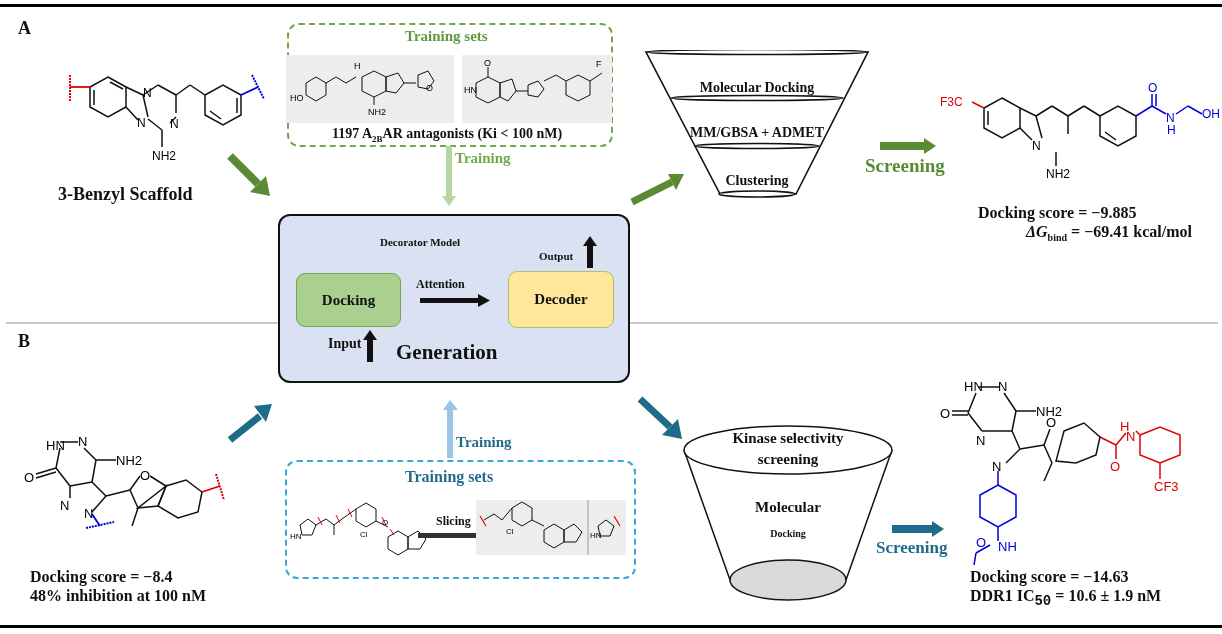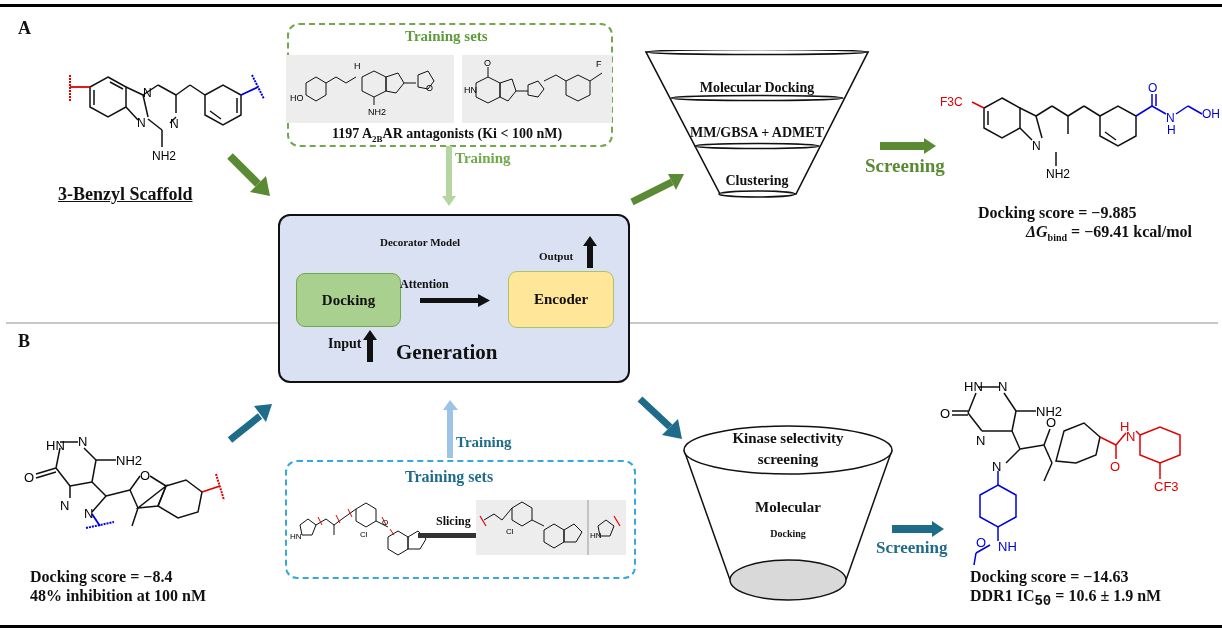--- a/index.html
+++ b/index.html
@@ -62,21 +62,21 @@
   </g>
   <line x1="60" y1="32" x2="40" y2="32" stroke="#e00000" stroke-width="1.8"></line>
   <line x1="40" y1="20" x2="40" y2="46" stroke="#e00000" stroke-width="2" stroke-dasharray="2,1"></line>
   <line x1="211" y1="40" x2="228" y2="32" stroke="#0000dd" stroke-width="1.8"></line>
   <line x1="222" y1="20" x2="234" y2="44" stroke="#0000dd" stroke-width="2" stroke-dasharray="2,1"></line>
   <text x="107" y="72" font-size="12">N</text>
   <text x="113" y="42" font-size="12">N</text>
   <text x="140" y="73" font-size="12">N</text>
   <text x="122" y="105" font-size="12">NH2</text>
 </svg>
-<div class="abs caption" style="left:58px; top:185px; font-size:18px;text-decoration:underline;">3-Benzyl Scaffold</div>
+<div class="abs caption" style="left:58px; top:185px; font-size:18px;">3-Benzyl Scaffold</div>
 
 <svg class="abs" style="left:226px; top:152px;" width="50" height="50">
   <line x1="4" y1="4" x2="32" y2="32" stroke="#5a8a34" stroke-width="8"></line>
   <polygon points="24,40 44,44 40,24" fill="#5a8a34"></polygon>
 </svg>
 
 <div class="abs ts-box-green"></div>
 <div class="abs ts-title-green" style="left:405px; top:28px;">Training sets</div>
 <div class="abs mol-card" style="left:286px; top:55px; width:168px; height:68px;">
   <svg width="168" height="68">
@@ -183,22 +183,22 @@
   <text x="262" y="38" font-size="12" fill="#0000dd">OH</text>
 </svg>
 <div class="abs caption" style="left:978px; top:203px;">Docking score = −9.885</div>
 <div class="abs caption" style="left:978px; top:222px;">
   <span style="font-style:italic;margin-left:48px;">ΔG</span><sub style="font-size:10px;">bind</sub><span> = −69.41 kcal/mol</span>
 </div>
 
 <div class="abs model-box"></div>
 <div class="abs bold" style="left:380px; top:236px; font-size:11px;text-align:center;">Decorator Model</div>
 <div class="abs encoder">Docking</div>
-<div class="abs decoder">Encoder</div>
-<div class="abs bold" style="left:400px; top:277px; font-size:12px;">Attention</div>
+<div class="abs decoder">Decoder</div>
+<div class="abs bold" style="left:416px; top:277px; font-size:12px;">Attention</div>
 <svg class="abs" style="left:420px; top:294px;" width="72" height="14">
   <rect x="0" y="4" width="60" height="5" fill="#111"></rect>
   <polygon points="58,0 70,6.5 58,13" fill="#111"></polygon>
 </svg>
 <div class="abs bold" style="left:539px; top:250px; font-size:11px;text-align:right;">Output</div>
 <svg class="abs" style="left:583px; top:236px;" width="14" height="32">
   <polygon points="7,0 14,10 10,10 10,32 4,32 4,10 0,10" fill="#111"></polygon>
 </svg>
 <div class="abs bold" style="left:328px; top:336px; font-size:14px;">Input</div>
 <svg class="abs" style="left:363px; top:330px;" width="14" height="32">

